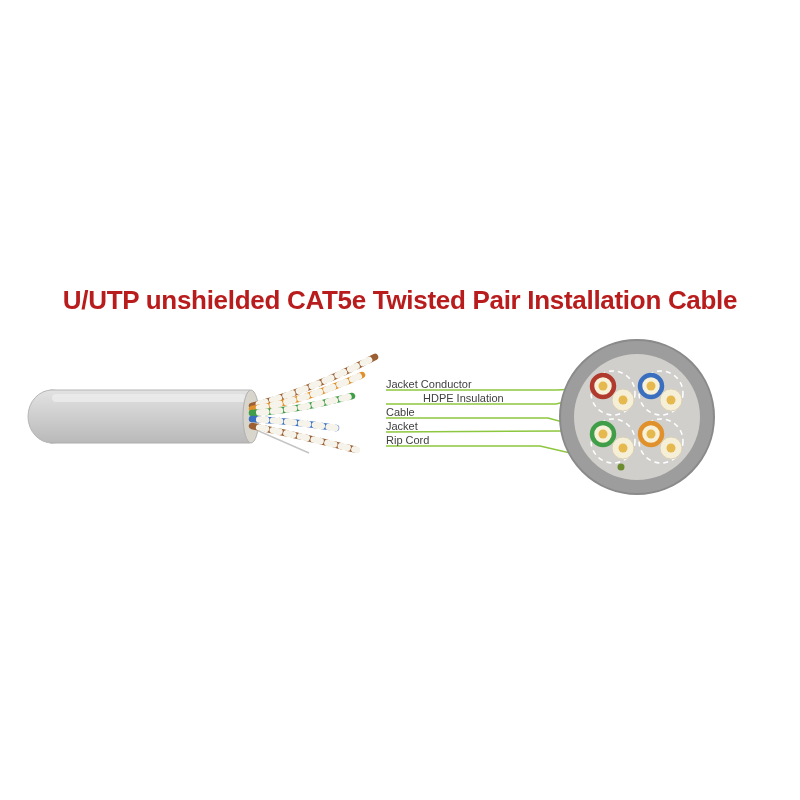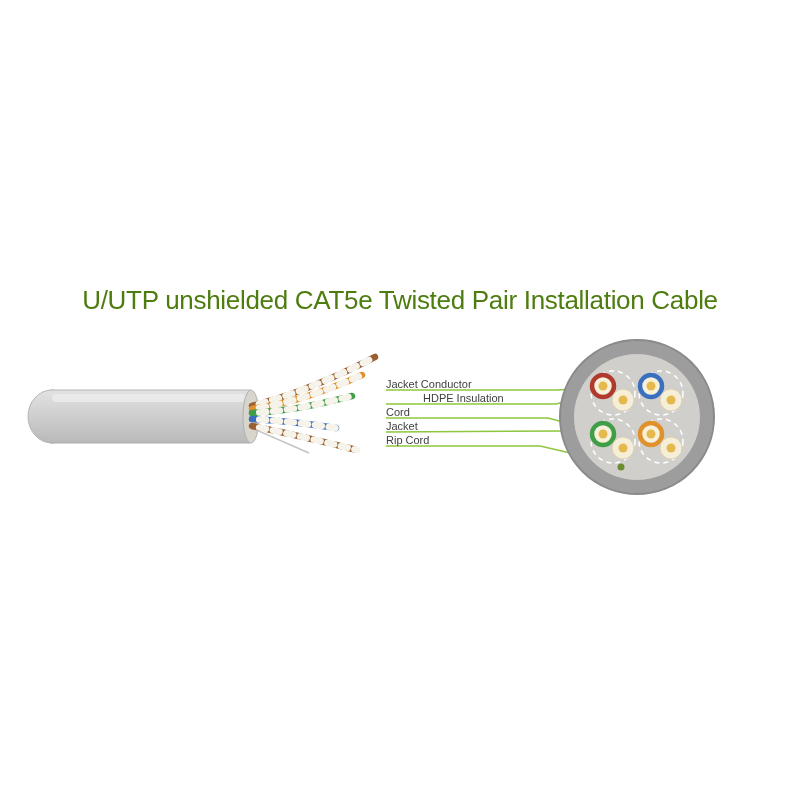--- a/index.html
+++ b/index.html
@@ -8,23 +8,23 @@
     width:800px;height:800px;
     background:#ffffff;
     overflow:hidden;
     font-family:"Liberation Sans", sans-serif;
   }
   .title{
     position:absolute;
     left:0;top:285px;width:800px;
     text-align:center;
     font-size:26px;
-    font-weight:400;
+    font-weight:700;
     letter-spacing:-0.3px;
-    color:#4d7c0f;
+    color:#b91c1c;
   }
   .diagram{
     position:absolute;
     left:0;top:0;width:800px;height:800px;
   }
   .callout{
     position:absolute;
     left:386px;
     font-size:11px;
     line-height:12px;
@@ -119,17 +119,17 @@
         <circle cx="651" cy="434" r="4.5"></circle>
         <circle cx="671" cy="448" r="4.5"></circle>
       </g>
 
       <circle cx="621" cy="467" r="3.5" fill="#6d8c2f"></circle>
     </g>
   </svg>
 
   <div class="callout" style="top:378px;">Jacket Conductor</div>
   <div class="callout" style="top:392px;margin-left:37px;">HDPE Insulation</div>
-  <div class="callout" style="top:406px;">Cord</div>
+  <div class="callout" style="top:406px;">Cable</div>
   <div class="callout" style="top:420px;text-align:right;">Jacket</div>
   <div class="callout" style="top:434px;text-align:right;">Rip Cord</div>
 
 </div>
 
 </body></html>

